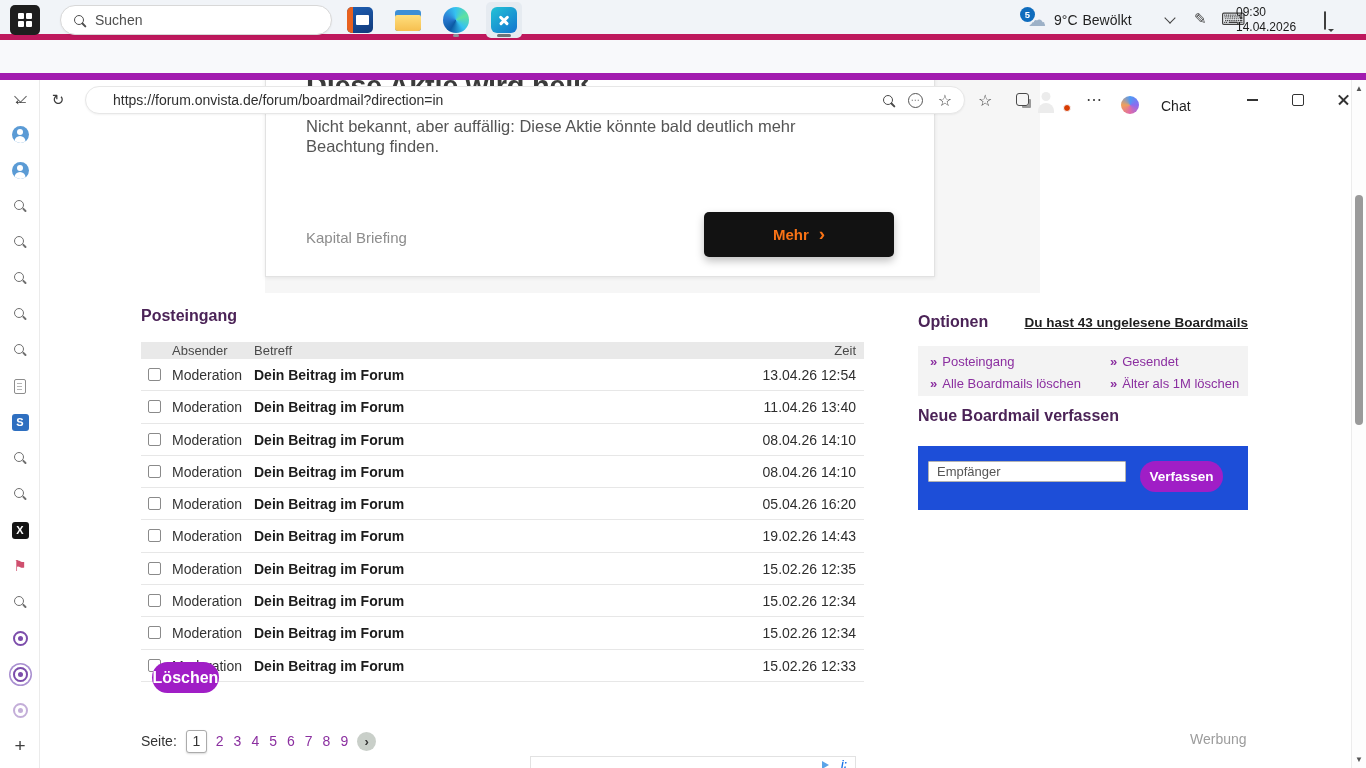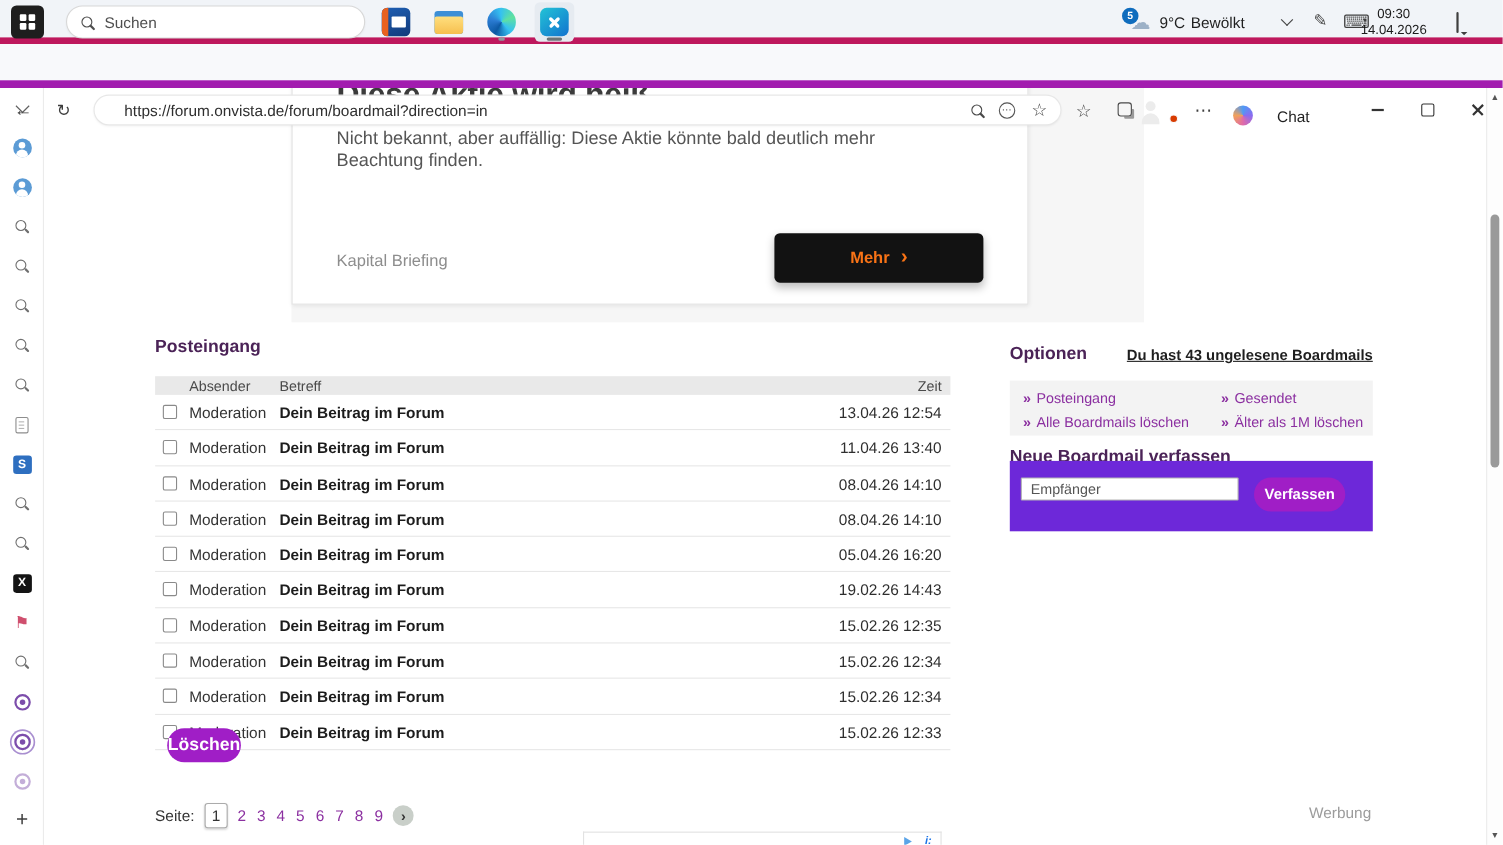--- a/index.html
+++ b/index.html
@@ -31,21 +31,21 @@
   .ic-app4::before{transform:rotate(45deg)}
   .ic-app4::after{transform:rotate(-45deg)}
   .tray-weather{left:1028px;top:0;height:40px;display:flex;align-items:center;gap:8px;cursor:pointer}
   .cloud{font-size:18px;color:#9db1c7;position:relative;line-height:1}
   .cloud::before{content:"☁"}
   .badge{position:absolute;top:-4px;left:-8px;min-width:15px;height:15px;border-radius:8px;background:#0f6cbd;color:#fff;font-size:9.5px;font-weight:bold;display:flex;align-items:center;justify-content:center;padding:0 3px}
   .weather-text{font-size:14px;color:#1f1f1f;display:flex;gap:5px}
   .chev-down{width:8px;height:8px;border-right:1.6px solid #444;border-bottom:1.6px solid #444;transform:rotate(45deg);cursor:pointer}
   .pen::before{content:"✎";font-size:15px;color:#3f3f3f}
   .kbd::before{content:"⌨";font-size:17px;color:#3f3f3f}
-  .clock{width:62px;text-align:center;font-size:12px;color:#1b1b1b;line-height:15px;cursor:pointer}
+  .clock{width:62px;text-align:left;font-size:12px;color:#1b1b1b;line-height:15px;cursor:pointer}
   .bubble{width:19px;height:14px;border:1.6px solid #3f3f3f;border-radius:4px;position:relative;cursor:pointer}
   .bubble::after{content:"";position:absolute;bottom:-6px;left:3px;border:3px solid transparent;border-top-color:#3f3f3f}
 
   
   #toolbar{position:absolute;top:40px;left:0;width:1366px;height:40px;background:#f8f9fb;border-bottom:7px solid #a21caf;z-index:30}
   .nav-btn{top:48px;width:26px;height:24px;display:flex;align-items:center;justify-content:center;color:#3c3c3c;font-size:17px;cursor:pointer}
   .back::before{content:"←"}
   .reload::before{content:"↻";font-size:15px}
   .addr{left:85px;top:46px;width:880px;height:28px;background:#fff;border:1px solid #e7e7e7;border-radius:14px;box-shadow:0 1px 2px rgba(0,0,0,.05);display:flex;align-items:center;padding:0 12px 0 27px;font-size:14px;color:#2f2f2f;gap:15px}
   .addr .url{flex:1;white-space:nowrap;overflow:hidden;cursor:text}
@@ -130,21 +130,21 @@
   .pg-wrap{display:flex;gap:10px}
   .pg-link{color:#8b2fa0;cursor:pointer}
   .pg-next{width:19px;height:19px;border-radius:50%;background:#c9cfc9;color:#333;display:flex;align-items:center;justify-content:center;font-size:13px;font-weight:bold;cursor:pointer}
   .pg-next::before{content:"›"}
   #opt-title{left:878px;top:233px}
   #unread{right:103px;top:235px;font-size:13.5px;font-weight:bold;color:#1f1f1f;text-decoration:underline;cursor:pointer}
   #opt-box{left:878px;top:266px;width:330px;height:50px;background:#f3f3f3;display:grid;grid-template-columns:180px auto;padding:8px 0 0 12px;row-gap:7px;align-content:start}
   .opt-link{display:flex;gap:5px;font-size:13px;color:#8b2fa0;cursor:pointer;align-items:baseline}
   .opt-link::before{content:"»";font-weight:bold}
   #cmp-title{left:878px;top:327px}
-  #cmp-box{left:878px;top:339px;width:330px;height:64px;background:#6d28d9}
+  #cmp-box{left:878px;top:366px;width:330px;height:64px;background:#1d4ed8}
   #rcpt{position:absolute;left:10px;top:15px;width:198px;height:21px;border:1px solid #b3b3b3;background:#fff;font-size:13px;color:#444;padding:0 8px;font-family:inherit;border-radius:1px}
   #rcpt::placeholder{color:#555}
   #verf{position:absolute;left:222px;top:15px;width:83px;height:31px;font-size:13.5px}
   #werbung{left:1150px;top:651px;font-size:14px;color:#9c9c9c}
   #bottom-ad{left:490px;top:676px;width:326px;height:18px;background:#fff;border:1px solid #e2e2e2;border-bottom:none}
   .adc-t{position:absolute;right:26px;top:4px;width:0;height:0;border-left:7px solid #5aa4e8;border-top:4.5px solid transparent;border-bottom:4.5px solid transparent}
   .adc-i{position:absolute;right:8px;top:2px;font-size:10px;color:#1a73e8;font-weight:bold;font-style:italic}
   .adc-i::before{content:"i:"}
 </style>
 </head>

